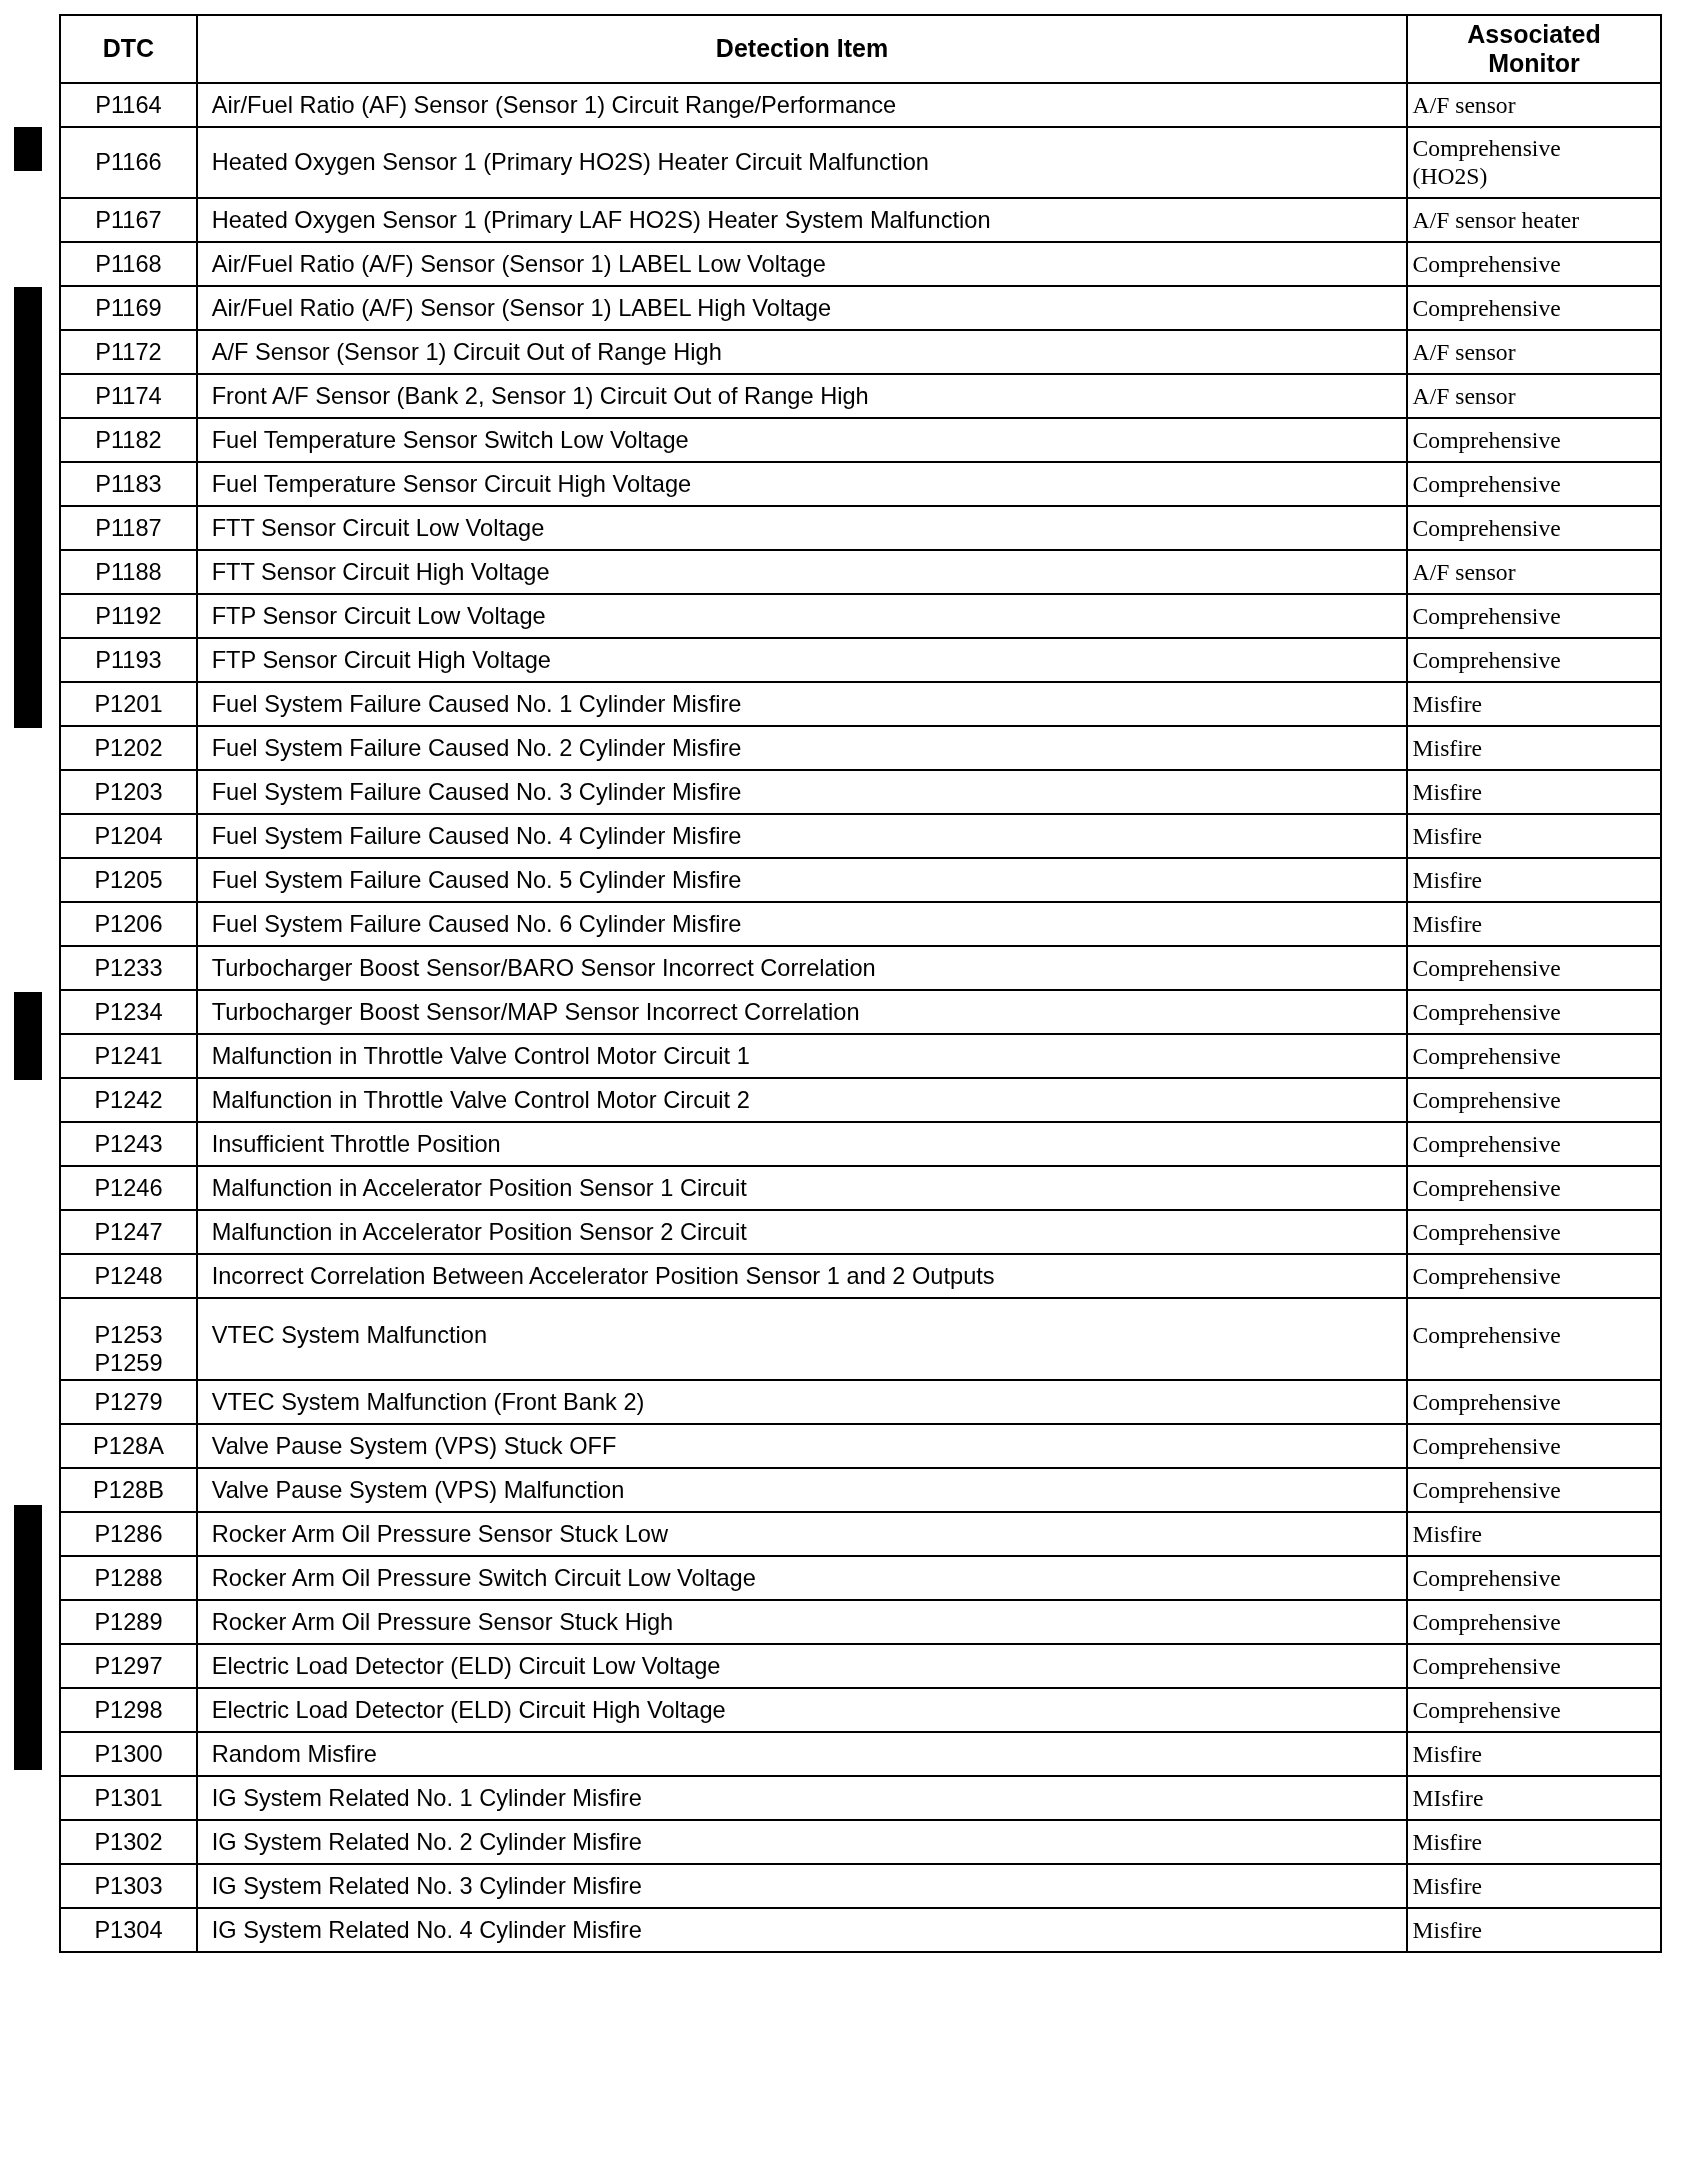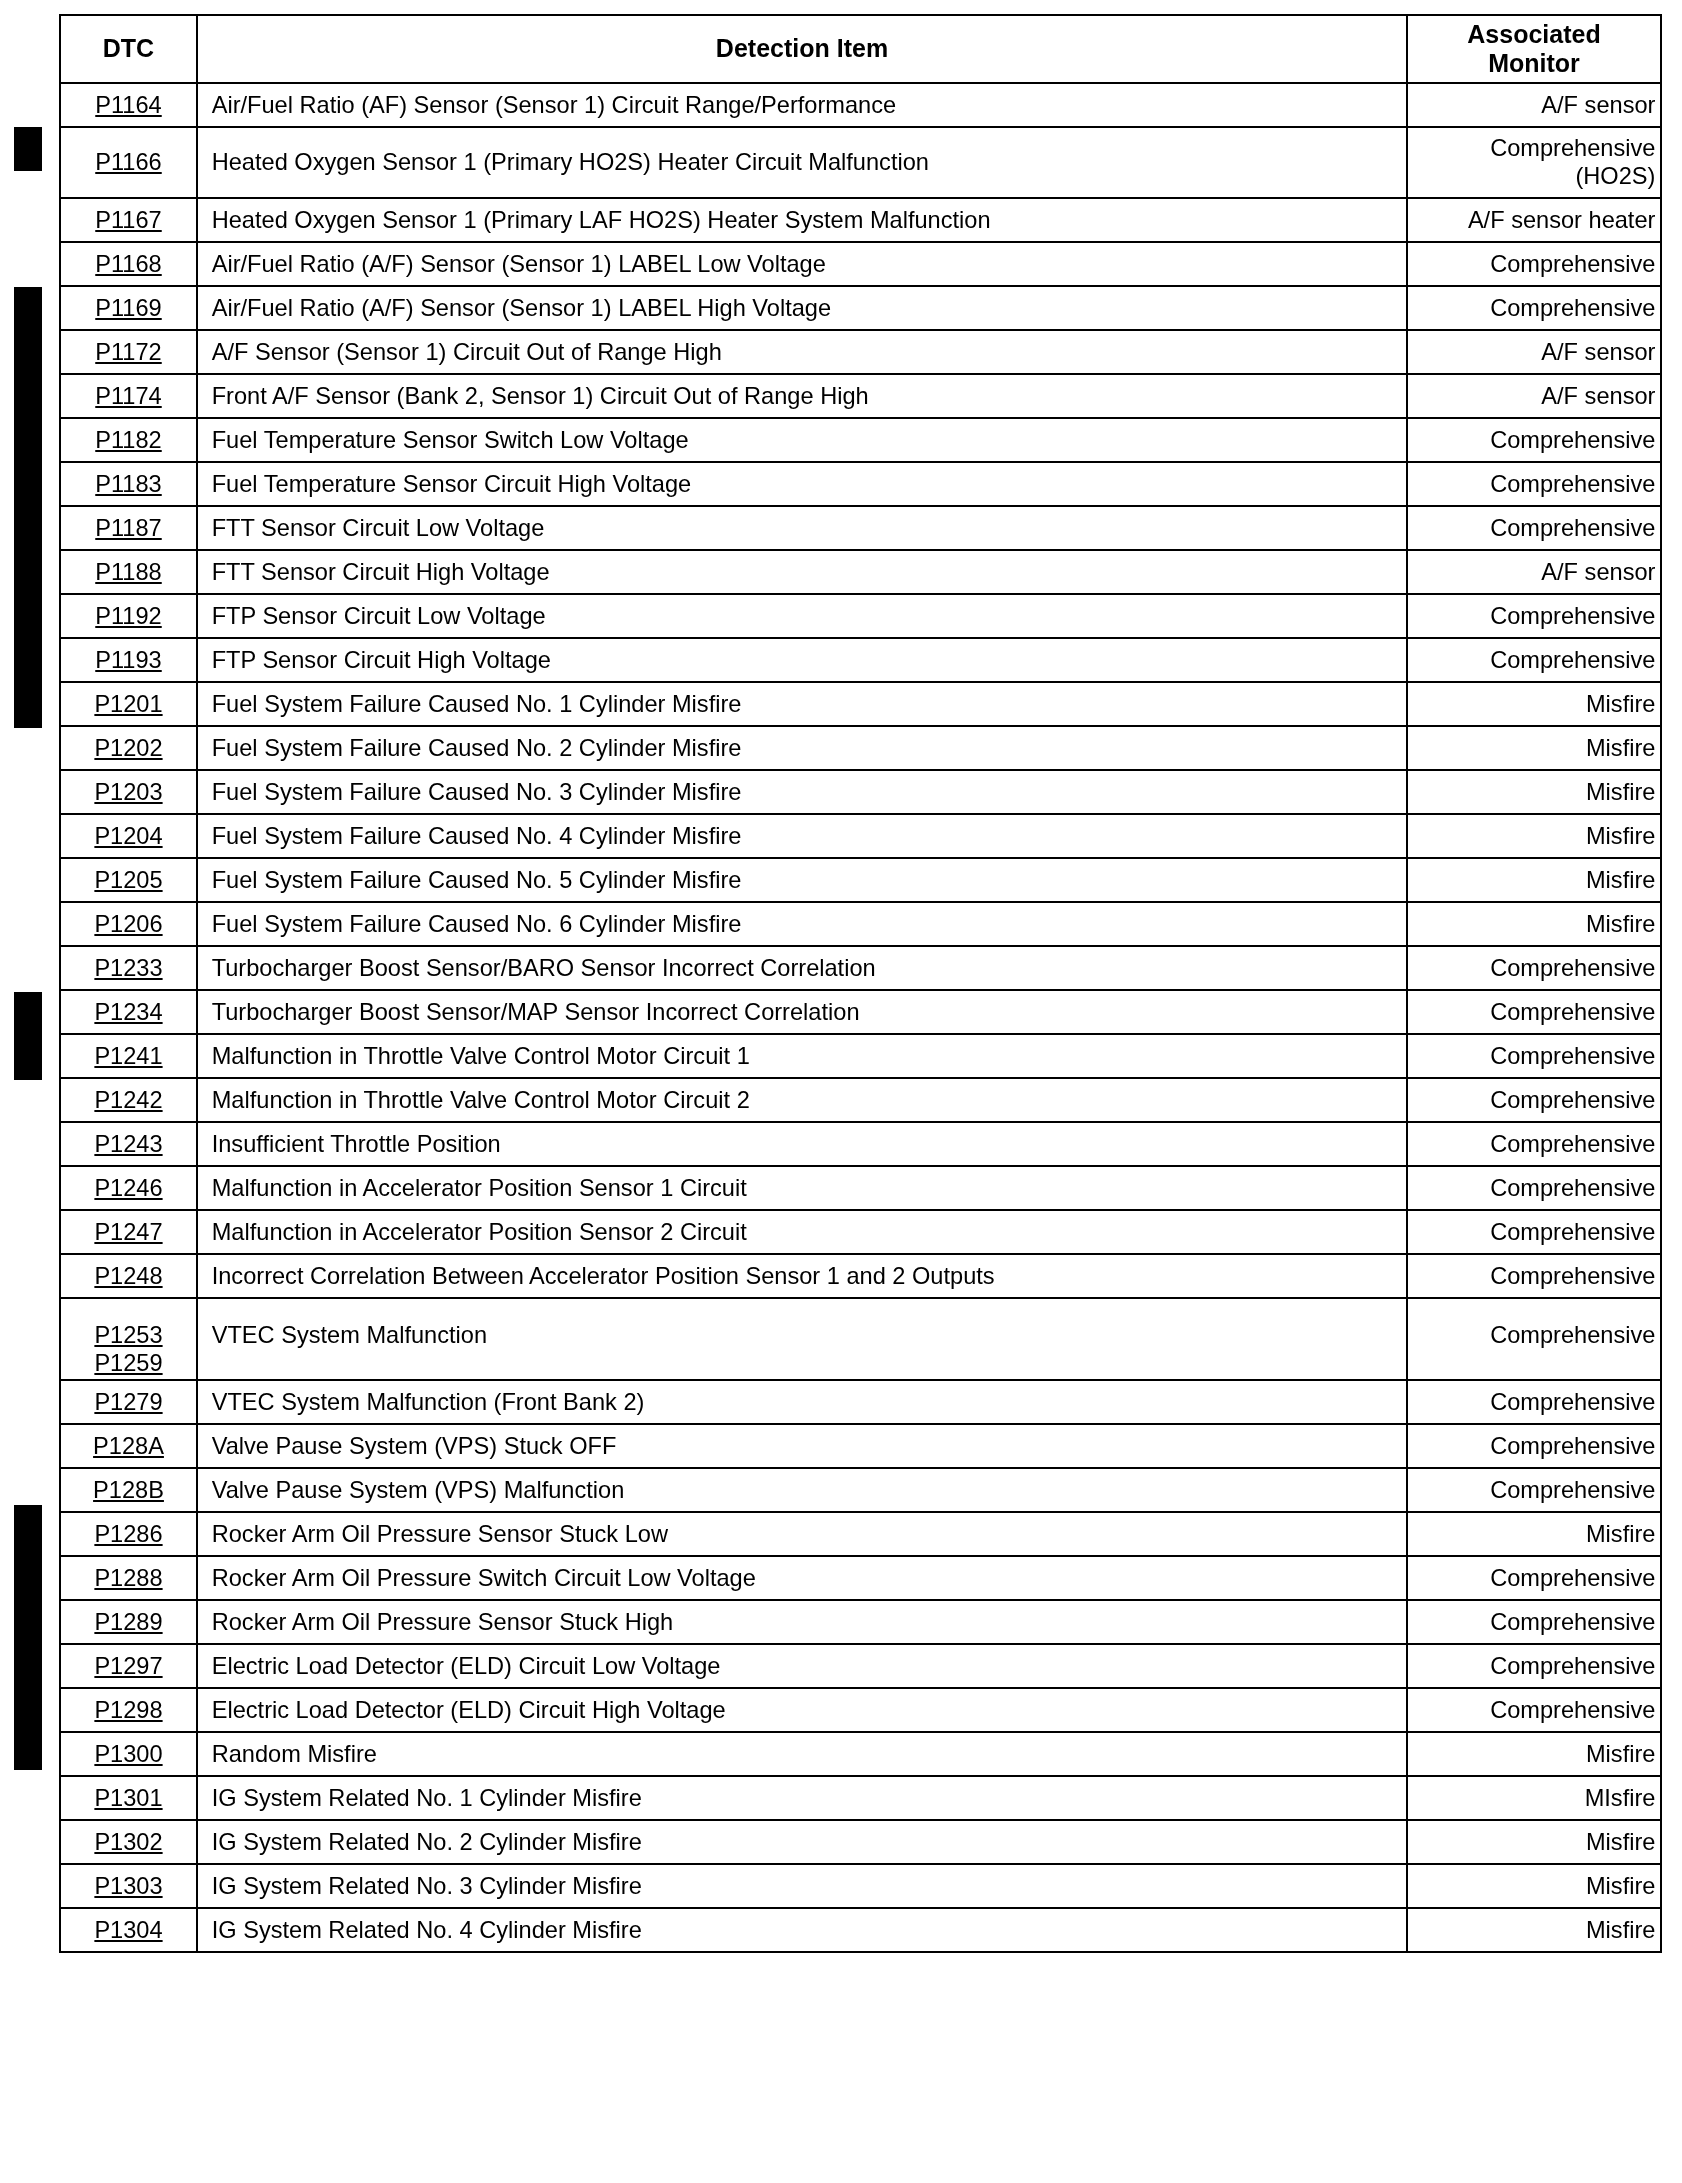--- a/index.html
+++ b/index.html
@@ -34,23 +34,23 @@
     white-space: pre-line;
     line-height: 1.15;
     padding: 0 4.6px;
   }
   td {
     font-size: 23.6px;
     height: 44px;
     vertical-align: middle;
     line-height: 1.2;
   }
-  td.cell-dtc { text-align: center; padding: 1.5px 3px; white-space: pre-line; text-decoration: underline; }
+  td.cell-dtc { text-align: center; padding: 1.5px 3px; white-space: pre-line; }
   td.cell-item { text-align: left; padding: 3px 9px 3px 13.7px; }
-  td.cell-monitor { text-align: right; white-space: pre-line; padding: 1.5px 4.6px; }
+  td.cell-monitor { text-align: left; white-space: pre-line; padding: 1.5px 4.6px; font-family: Liberation Serif, serif; }
   tr.dbl td { height: 71px; }
   tr.top-align td { vertical-align: top; padding-top: 22px; border-radius: 11px; }
   .change-bar {
     position: absolute;
     left: 13.7px;
     width: 28px;
     background: #000000;
   }
 </style>
 </head>

